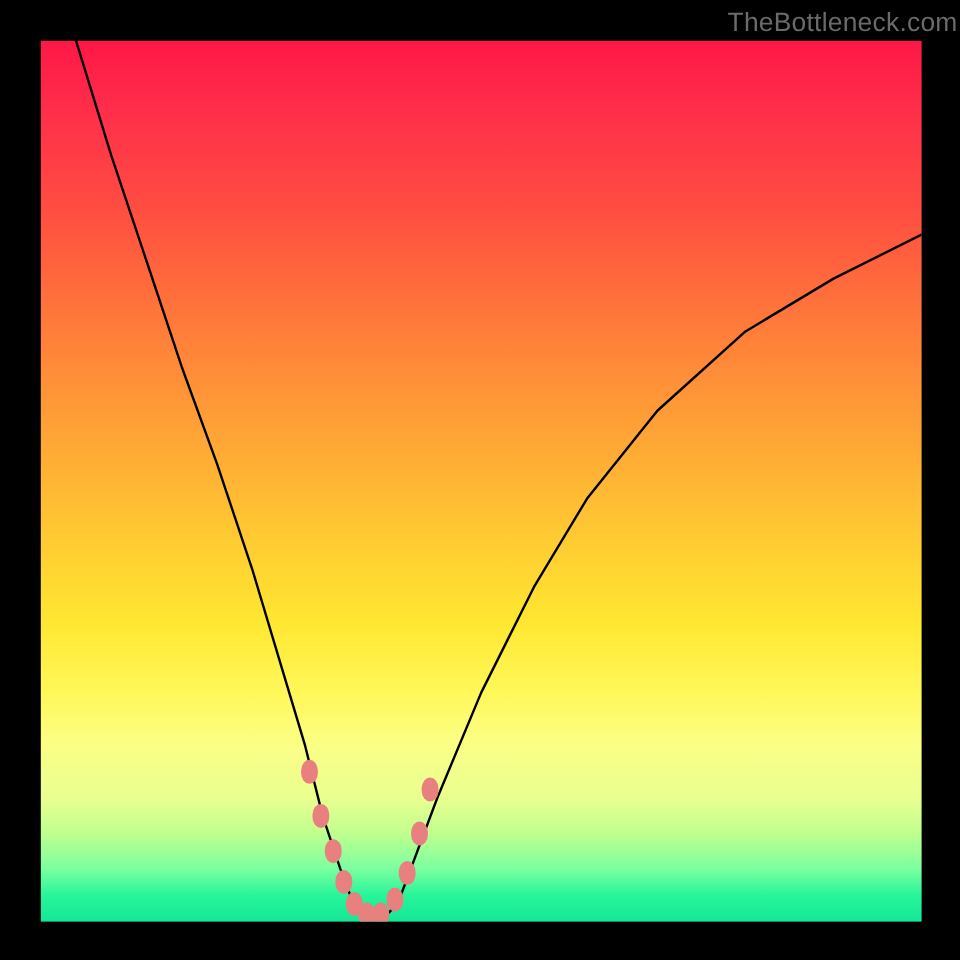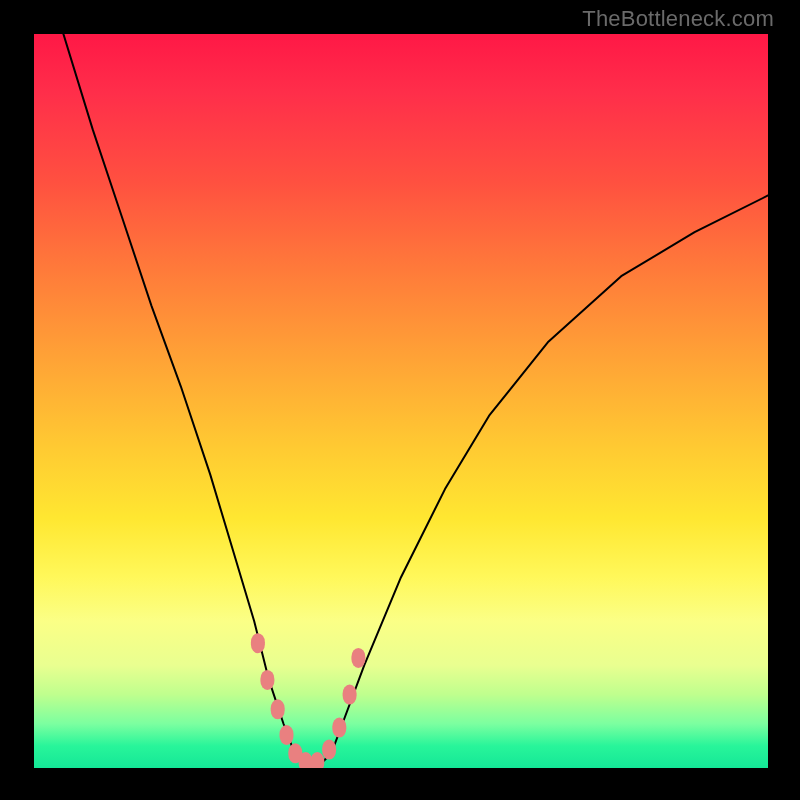--- a/index.html
+++ b/index.html
@@ -36,21 +36,21 @@
       #fbff86 80%,
       #e9ff90 86%,
       #bfff8e 90%,
       #7bffa0 94%,
       #28f59a 97%,
       #14e797 100%);
   }
   .watermark {
     position: absolute;
     top: 6px;
-    right: 26px;
+    right: 2px;
     color: #6a6a6a;
     font-size: 22px;
     font-weight: 500;
     letter-spacing: 0.2px;
     user-select: none;
   }
   svg.overlay {
     position: absolute;
     left: 0;
     top: 0;

